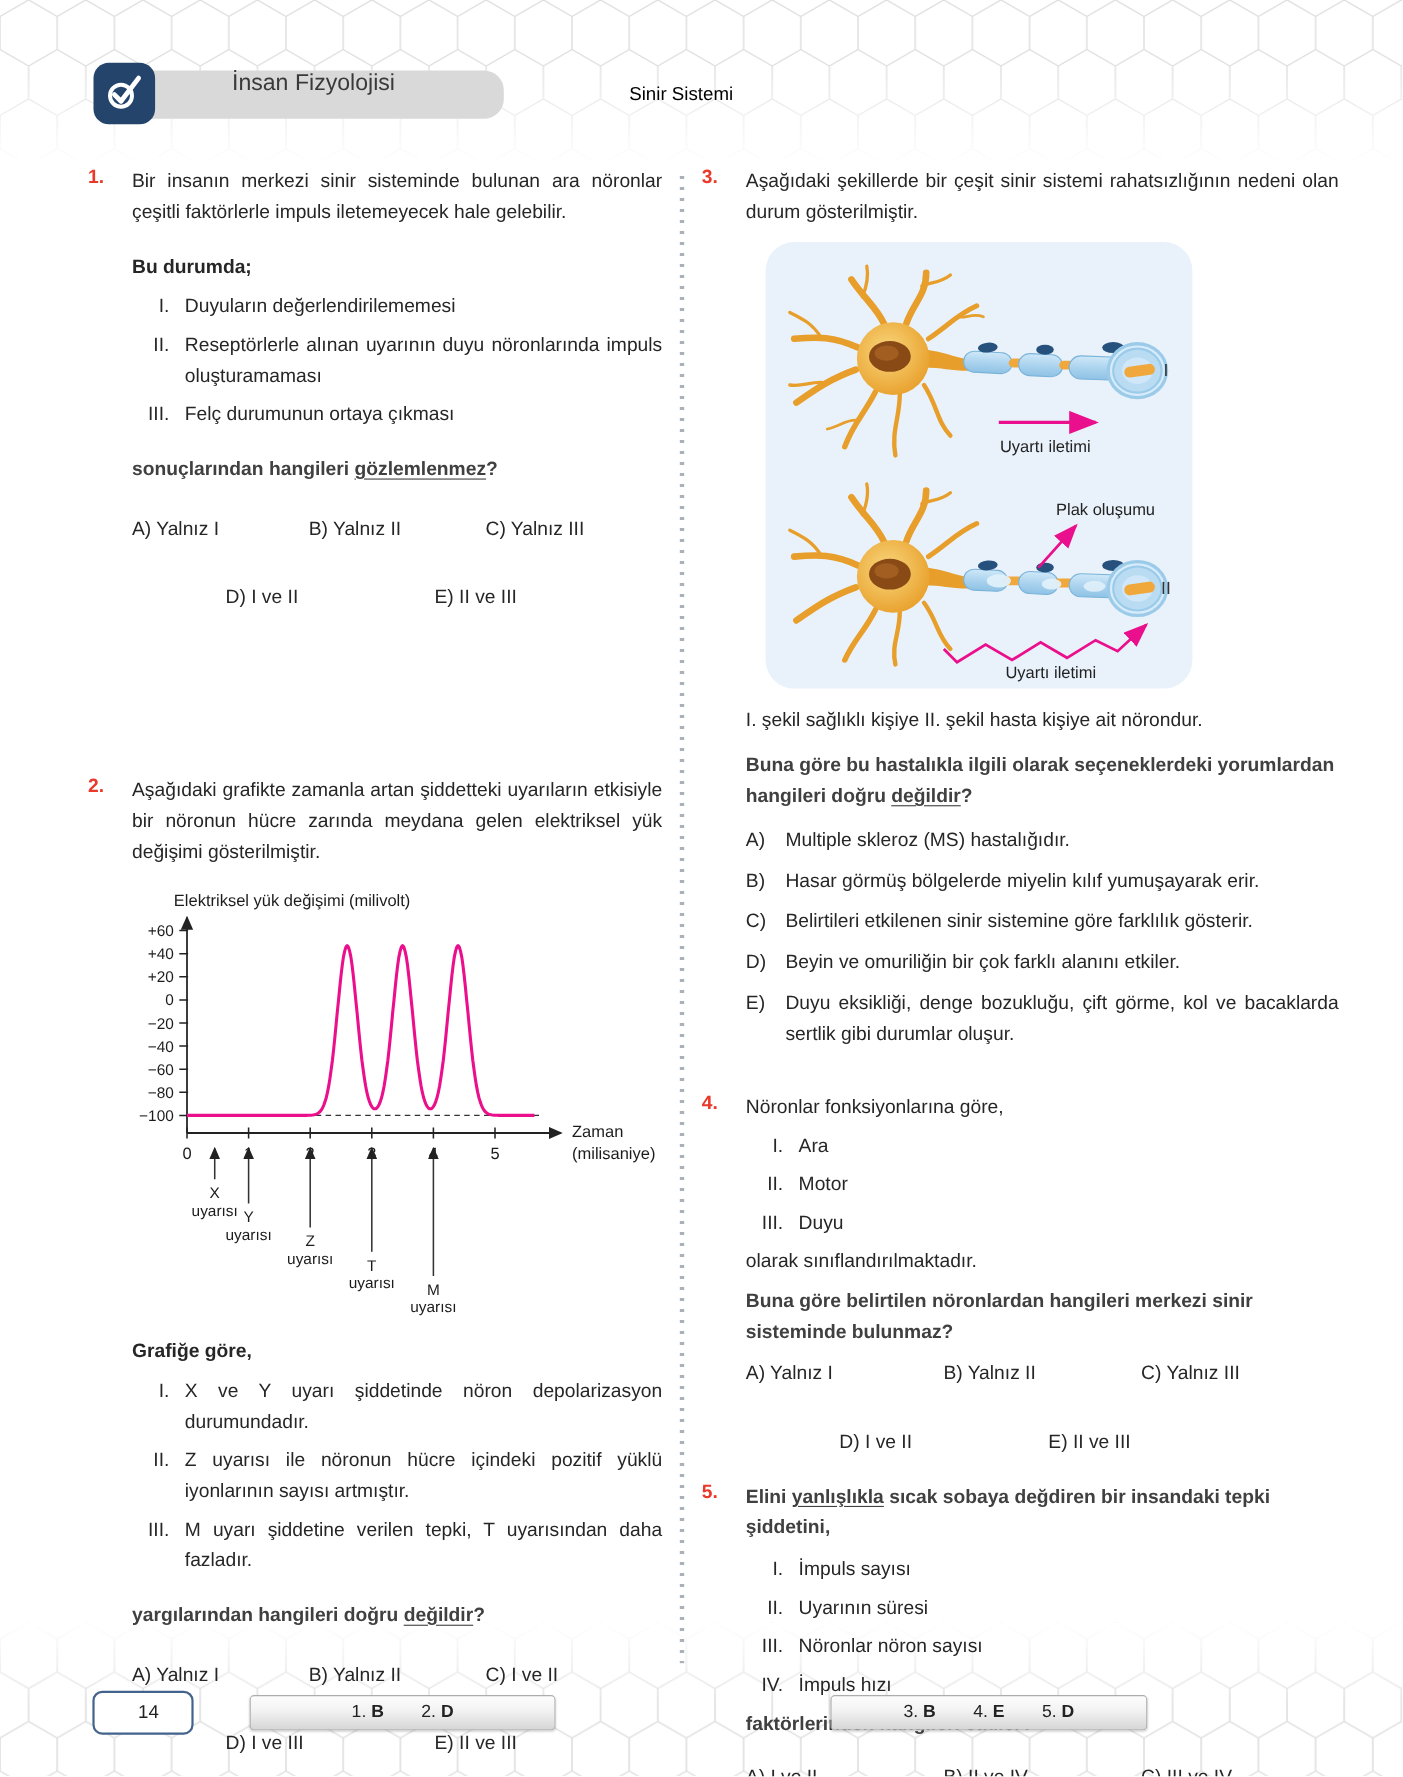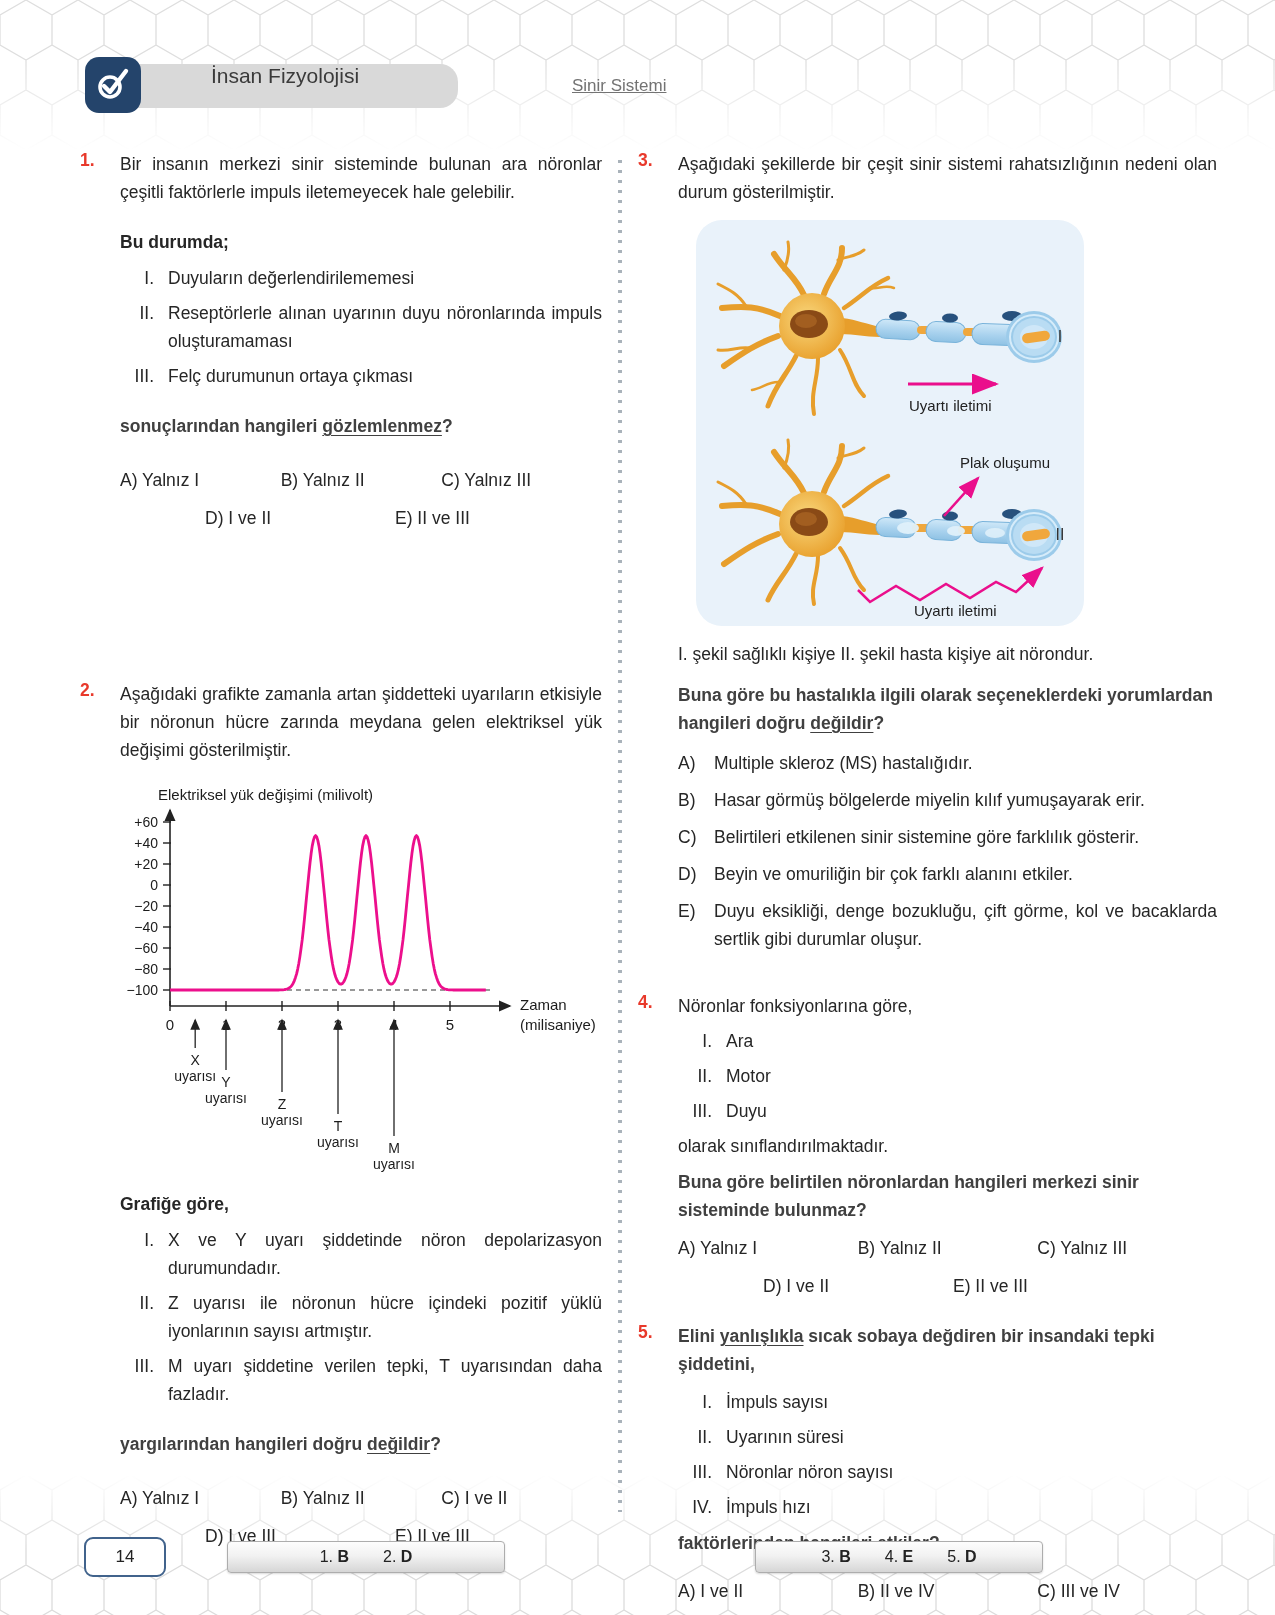--- a/index.html
+++ b/index.html
@@ -6,58 +6,58 @@
   .page{position:relative;width:1275px;height:1615px;background:#fff;overflow:hidden;
         font-family:"Liberation Sans", sans-serif;color:#262626;}
   .hexsvg{position:absolute;left:0;}
   
   .band{position:absolute;left:112px;top:64px;width:346px;height:44px;background:#d9d9d9;
         border-radius:18px;display:flex;justify-content:center;
         font-size:21px;color:#3a3a3a;}
   .logo{position:absolute;left:85px;top:57px;width:56px;height:56px;background:#24446b;
         border-radius:14px;display:flex;align-items:center;justify-content:center;}
   .topic{position:absolute;left:572px;top:64px;height:44px;display:flex;align-items:center;
-         font-size:17px;color:#737373;text-decoration:underline;}
+         font-size:17px;color:#000000;}
   
   .columns{position:absolute;top:150px;left:80px;right:58px;display:flex;}
   .colL{width:522px;flex:none;}
   .divider{width:4px;flex:none;margin:10px 16px 0 16px;height:1352px;
            background:repeating-linear-gradient(to bottom,#a9b2ba 0 3px,transparent 3px 10px);}
   .colR{flex:1;min-width:0;}
   
   .q{display:flex;}
   .qn{width:40px;flex:none;font-weight:bold;color:#e8392b;font-size:17.5px;}
   .qb{flex:1;min-width:0;font-size:17.5px;line-height:1.6;}
   .jt{margin:0;text-align:justify;}
   .lead{font-weight:bold;margin:22px 0 8px;}
   .ritem{display:flex;margin:7px 0;}
   .rn{width:34px;flex:none;text-align:right;padding-right:14px;}
   .rt{flex:1;text-align:justify;}
   .stem{font-weight:bold;margin:22px 0 0;color:#404040;}
   .u{text-decoration:underline;text-underline-offset:3px;}
   .optrow{display:flex;margin-top:26px;}
   .optrow .opt{flex:1;}
-  .optrow.second{padding-left:85px;margin-top:10px;}
+  .optrow.second{padding-left:85px;margin-top:34px;}
   .optrow.second .opt{flex:none;width:190px;}
   .vopt{display:flex;margin:9px 0;}
   .vl{width:36px;flex:none;}
   .vt{flex:1;text-align:justify;}
   .q2{margin-top:148px;}
   .q4{margin-top:30px;}
   .q5{margin-top:22px;}
   .chartwrap{margin:16px 0 0 -14px;}
   .tail{margin:4px 0 0;}
   
   .figbox{margin:14px 0 14px 18px;width:388px;background:#e9f2fa;border-radius:26px;
           padding:14px 0 6px;}
   .figbox svg{display:block;margin:0 auto;}
   
   .pagenum{position:absolute;left:84px;top:1537px;width:78px;height:36px;background:#fff;
            border:2px solid #41638c;border-radius:9px;display:flex;align-items:center;
-           justify-content:center;font-size:17px;color:#222;}
+           justify-content:center;font-size:17px;color:#222;padding-left:10px;}
   .ansbar{position:absolute;top:1541px;height:30px;border:1px solid #adadad;border-radius:4px;
           background:linear-gradient(#fdfdfd,#f2f2f2 45%,#d6d6d6);display:flex;align-items:center;
           justify-content:center;gap:34px;font-size:16px;color:#222;
           box-shadow:0 1px 2px rgba(0,0,0,.15);}
   .ansbar .aw b{font-weight:bold;}
   .ansbar.l{left:227px;width:276px;}
   .ansbar.r{left:755px;width:286px;}
 </style>
 </head>
 <body>

